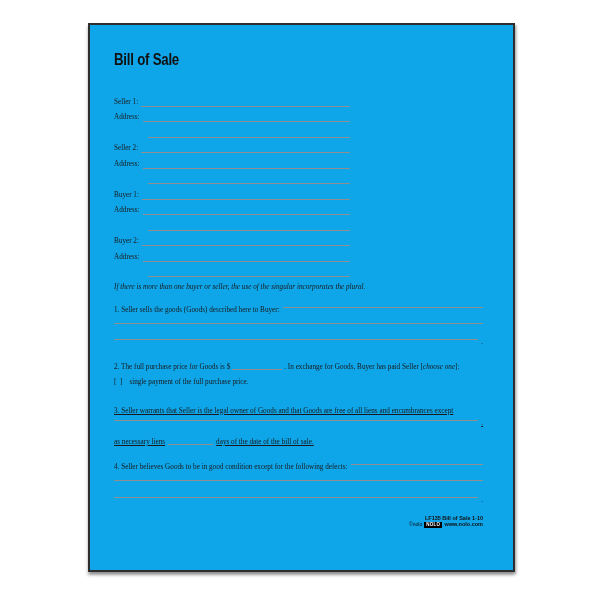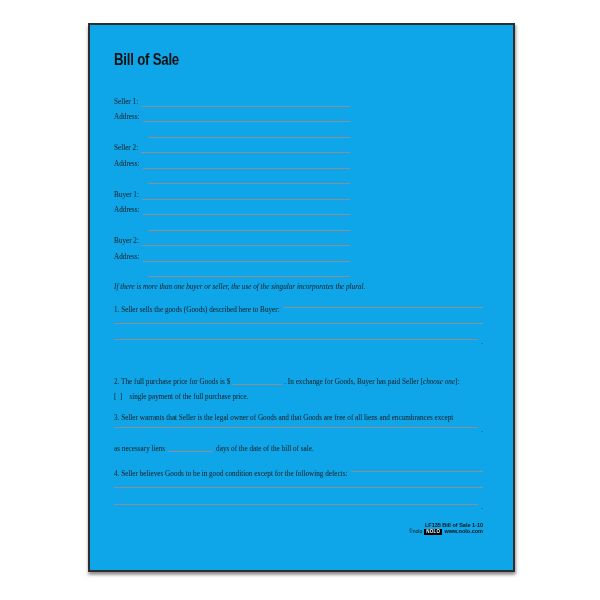--- a/index.html
+++ b/index.html
@@ -28,24 +28,24 @@
   .plabel { line-height:9px; white-space:nowrap; }
   .bl { border-bottom:1px solid #8f8f8f; height:2px; }
   .grow { flex:1 1 auto; margin-left:3px; }
   .indent { padding-left:31px; }
 
   .note { margin-top:5px; font-style:italic; line-height:10px; }
 
   .clause .crow { display:flex; align-items:flex-start; height:16px; white-space:nowrap; }
   .clause .trow { line-height:16px; white-space:nowrap; }
   .c1 { margin-top:14px; }
-  .c2 { margin-top:21px; }
+  .c2 { margin-top:6px; }
   .c2 .crow, .c2 .trow { height:14.5px; line-height:14.5px; }
   .c2 .introw { height:15px; }
-  .c3 { margin-top:6px; }
+  .c3 { margin-top:14px;text-decoration:underline; }
   .c3 .trow { line-height:15.5px; }
   .c4 { margin-top:12px; }
 
   .box { white-space:pre; margin-right:7px; }
   .w50 { width:50px; display:inline-block; margin:0 2px; }
   .w58 { width:58px; display:inline-block; margin:0 3px; }
   .w100 { width:100px; display:inline-block; margin:0 3px; }
   .w45 { width:45px; display:inline-block; margin:0 3px; }
   .iblank { border-bottom:1px solid #8f8f8f; height:8px; vertical-align:-1px; }
   .period { margin-left:3px; }

